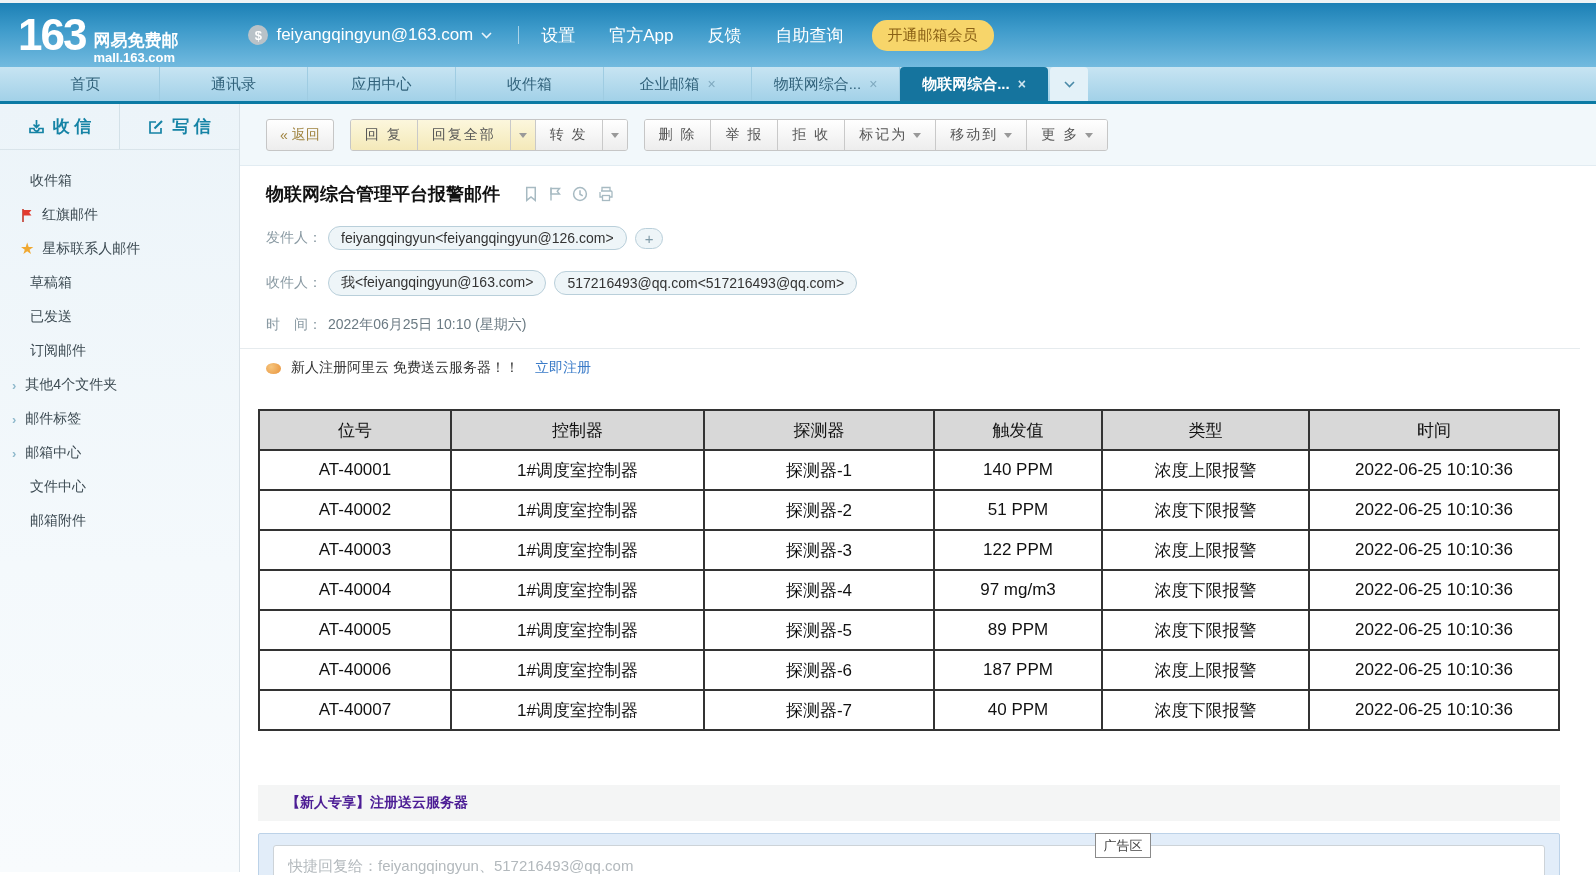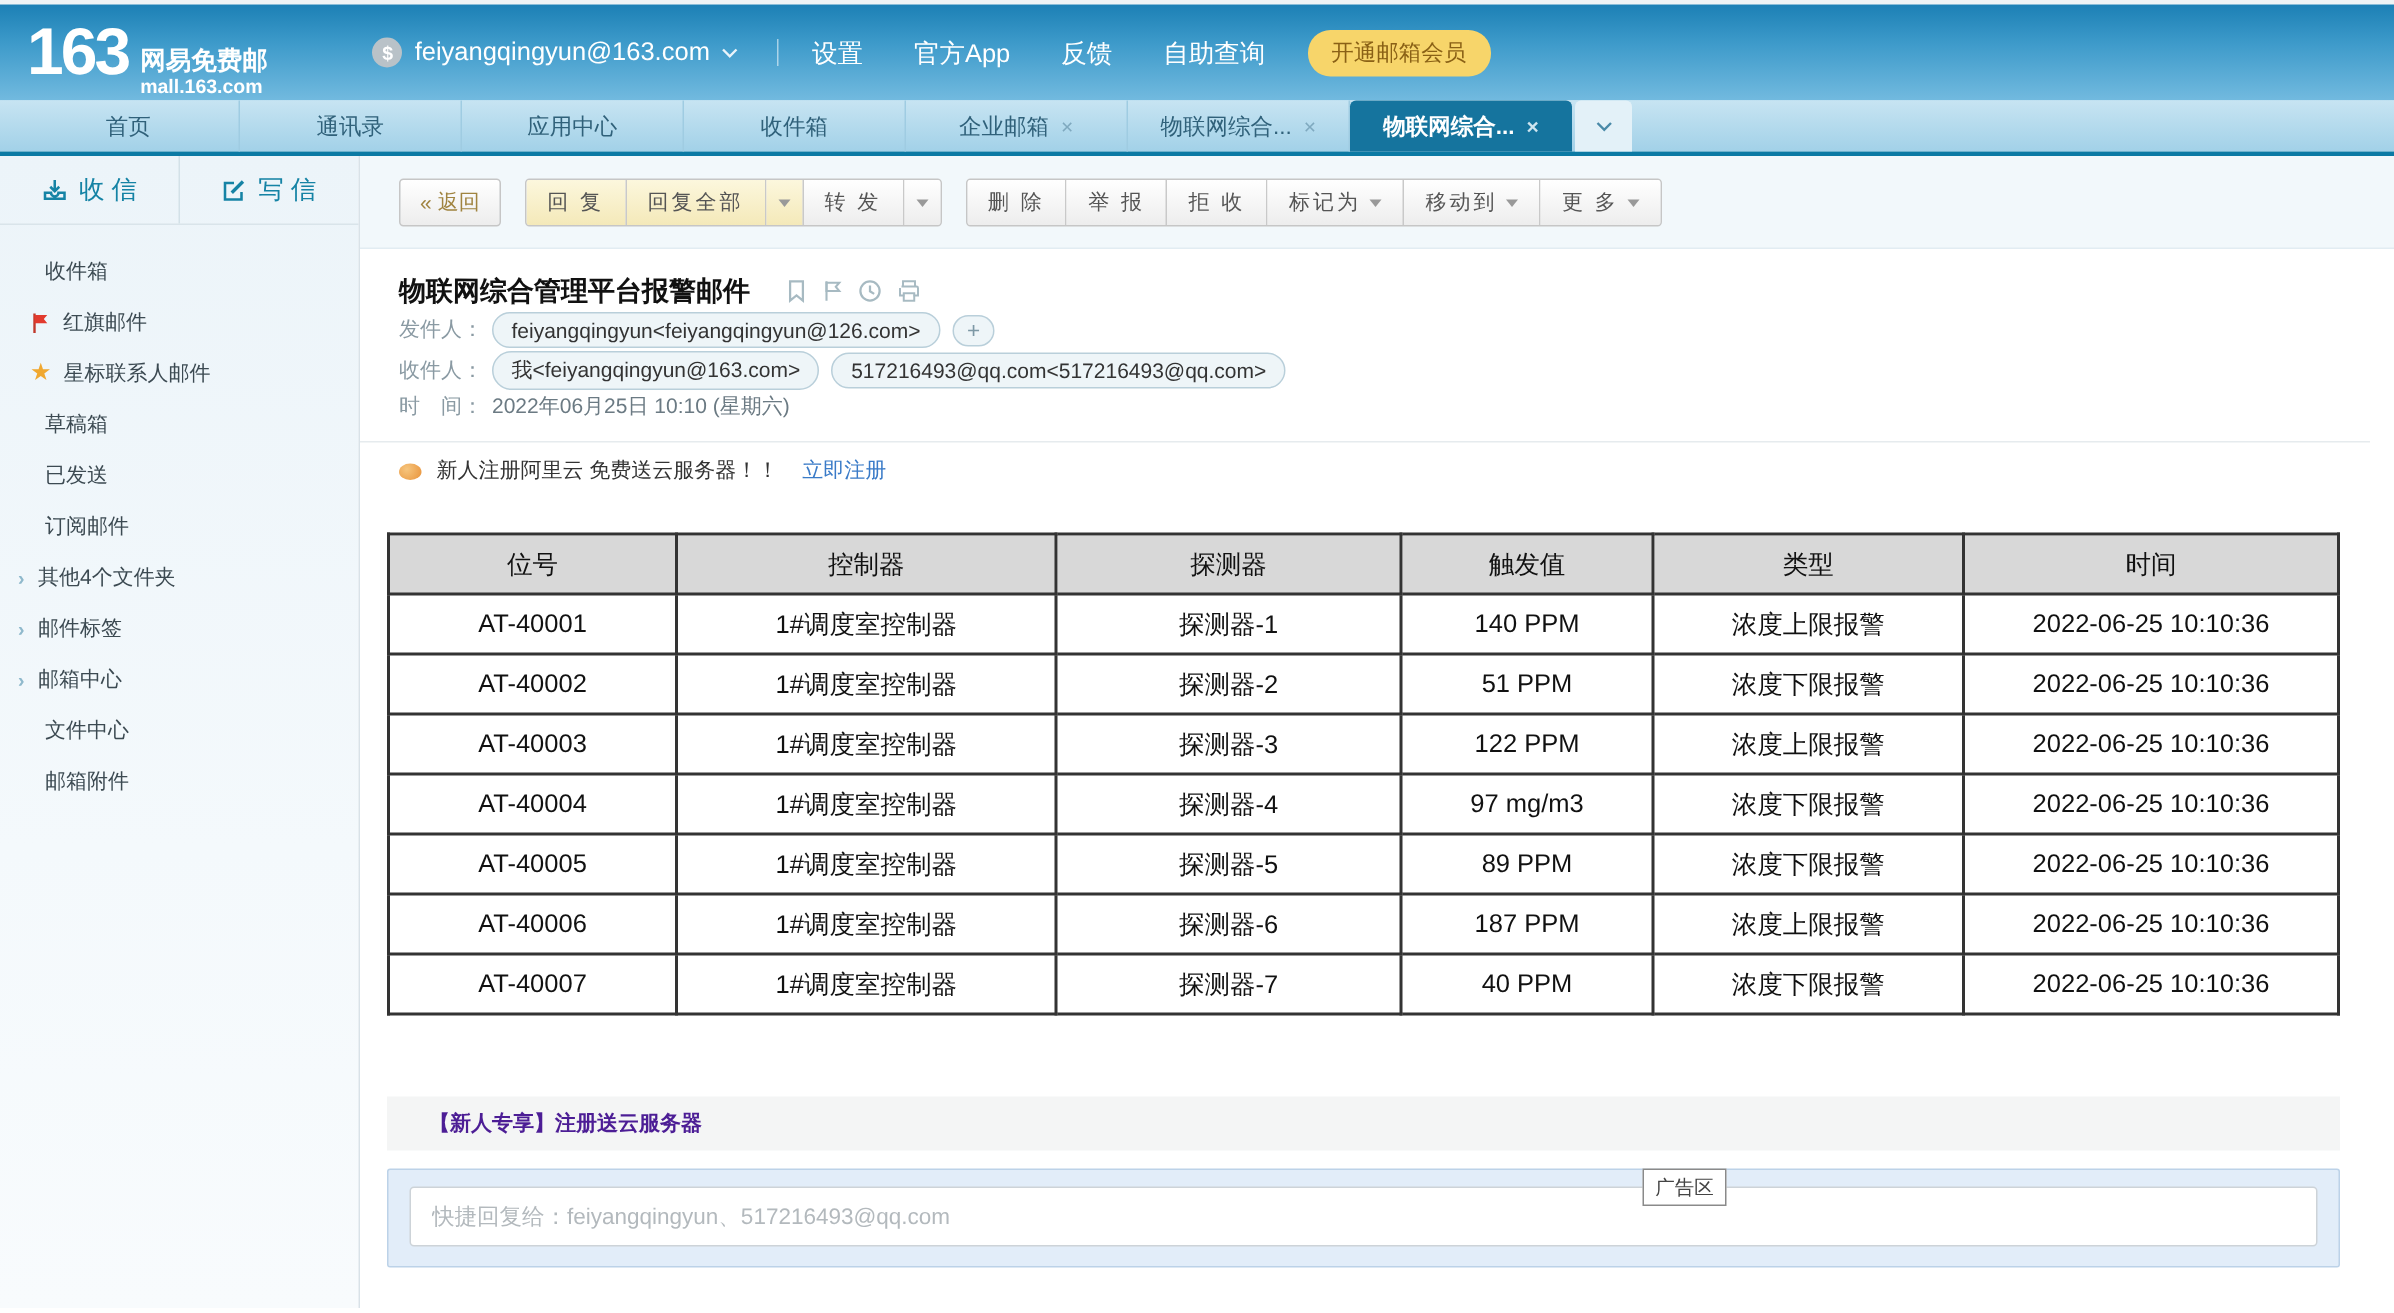--- a/index.html
+++ b/index.html
@@ -34,21 +34,21 @@
   .tab.active .tab-x { color:#cde4ef; }
   .tab-more { width:38px; background:#e3f1f8; border-radius:4px 4px 0 0; margin-left:2px;
               display:flex; align-items:center; justify-content:center; cursor:pointer; }
 
   
   .bodywrap { display:flex; height:768px; }
   .sidebar { width:240px; background:linear-gradient(180deg,#ecf4f9 0%,#f4f9fc 60%,#f8fbfd 100%);
              border-right:1px solid #d9e2e8; }
   .sb-top { height:46px; display:flex; border-bottom:1px solid #d9e4ea; }
   .sb-top > div { flex:1; display:flex; align-items:center; justify-content:center; gap:8px;
-                  color:#1583a5; font-size:17px; font-weight:normal; cursor:pointer; }
+                  color:#1583a5; font-size:17px; font-weight:bold; cursor:pointer; }
   .sb-top > div:first-child { border-right:1px solid #d3e1e8; }
   .sb-list { list-style:none; padding-top:14px; }
   .sb-item { height:34px; display:flex; align-items:center; font-size:14px; color:#3c4a52;
              padding-left:30px; cursor:pointer; }
   .sb-item.with-icon { padding-left:20px; gap:8px; }
   .sb-item.with-chev { padding-left:12px; gap:9px; }
   .sb-item .star { color:#f0a830; font-size:16px; line-height:1; }
   .chev-r { color:#8fb9cc; font-size:13px; font-weight:bold; }
 
   
@@ -63,21 +63,21 @@
   .seg:last-child { border-right:none; }
   .seg.yellow { background:linear-gradient(#fcf7dd,#f4e9b9); }
   .seg.dd { padding:0 8px; letter-spacing:0; }
   .caret { width:0; height:0; border:4px solid transparent; border-top:5px solid #999; margin-top:5px; }
 
   .subject-row { display:flex; align-items:center; gap:10px; margin:16px 0 0 26px; }
   .subject-row h1 { font-size:18px; color:#111; font-weight:bold; margin-right:14px; }
   .s-icon { display:flex; cursor:pointer; }
 
   .meta { margin-left:26px; }
-  .meta-row { display:flex; align-items:center; margin-top:2px; }
+  .meta-row { display:flex; align-items:center; margin-top:20px; }
   .meta-label { color:#8a9aa3; font-size:14px; width:62px; flex-shrink:0; }
   .pill { background:#eef5f8; border:1px solid #b9cfda; border-radius:13px; padding:3px 12px;
           font-size:14px; color:#333; margin-right:8px; cursor:pointer; white-space:nowrap; }
   .pill-plus { background:#eef5f8; border:1px solid #b9cfda; border-radius:11px; padding:1px 9px;
                font-size:15px; color:#7d98a5; cursor:pointer; }
   .time-text { font-size:14px; color:#6b7a83; }
 
   .h-divider { height:1px; background:#e6ebee; margin:14px 16px 0 0; }
   .ad-row { display:flex; align-items:center; gap:10px; height:38px; margin-left:26px; font-size:14px; color:#333; }
   .ad-dot { width:15px; height:11px; border-radius:50%; background:radial-gradient(circle at 35% 35%,#f6c57d,#e8923a); }

